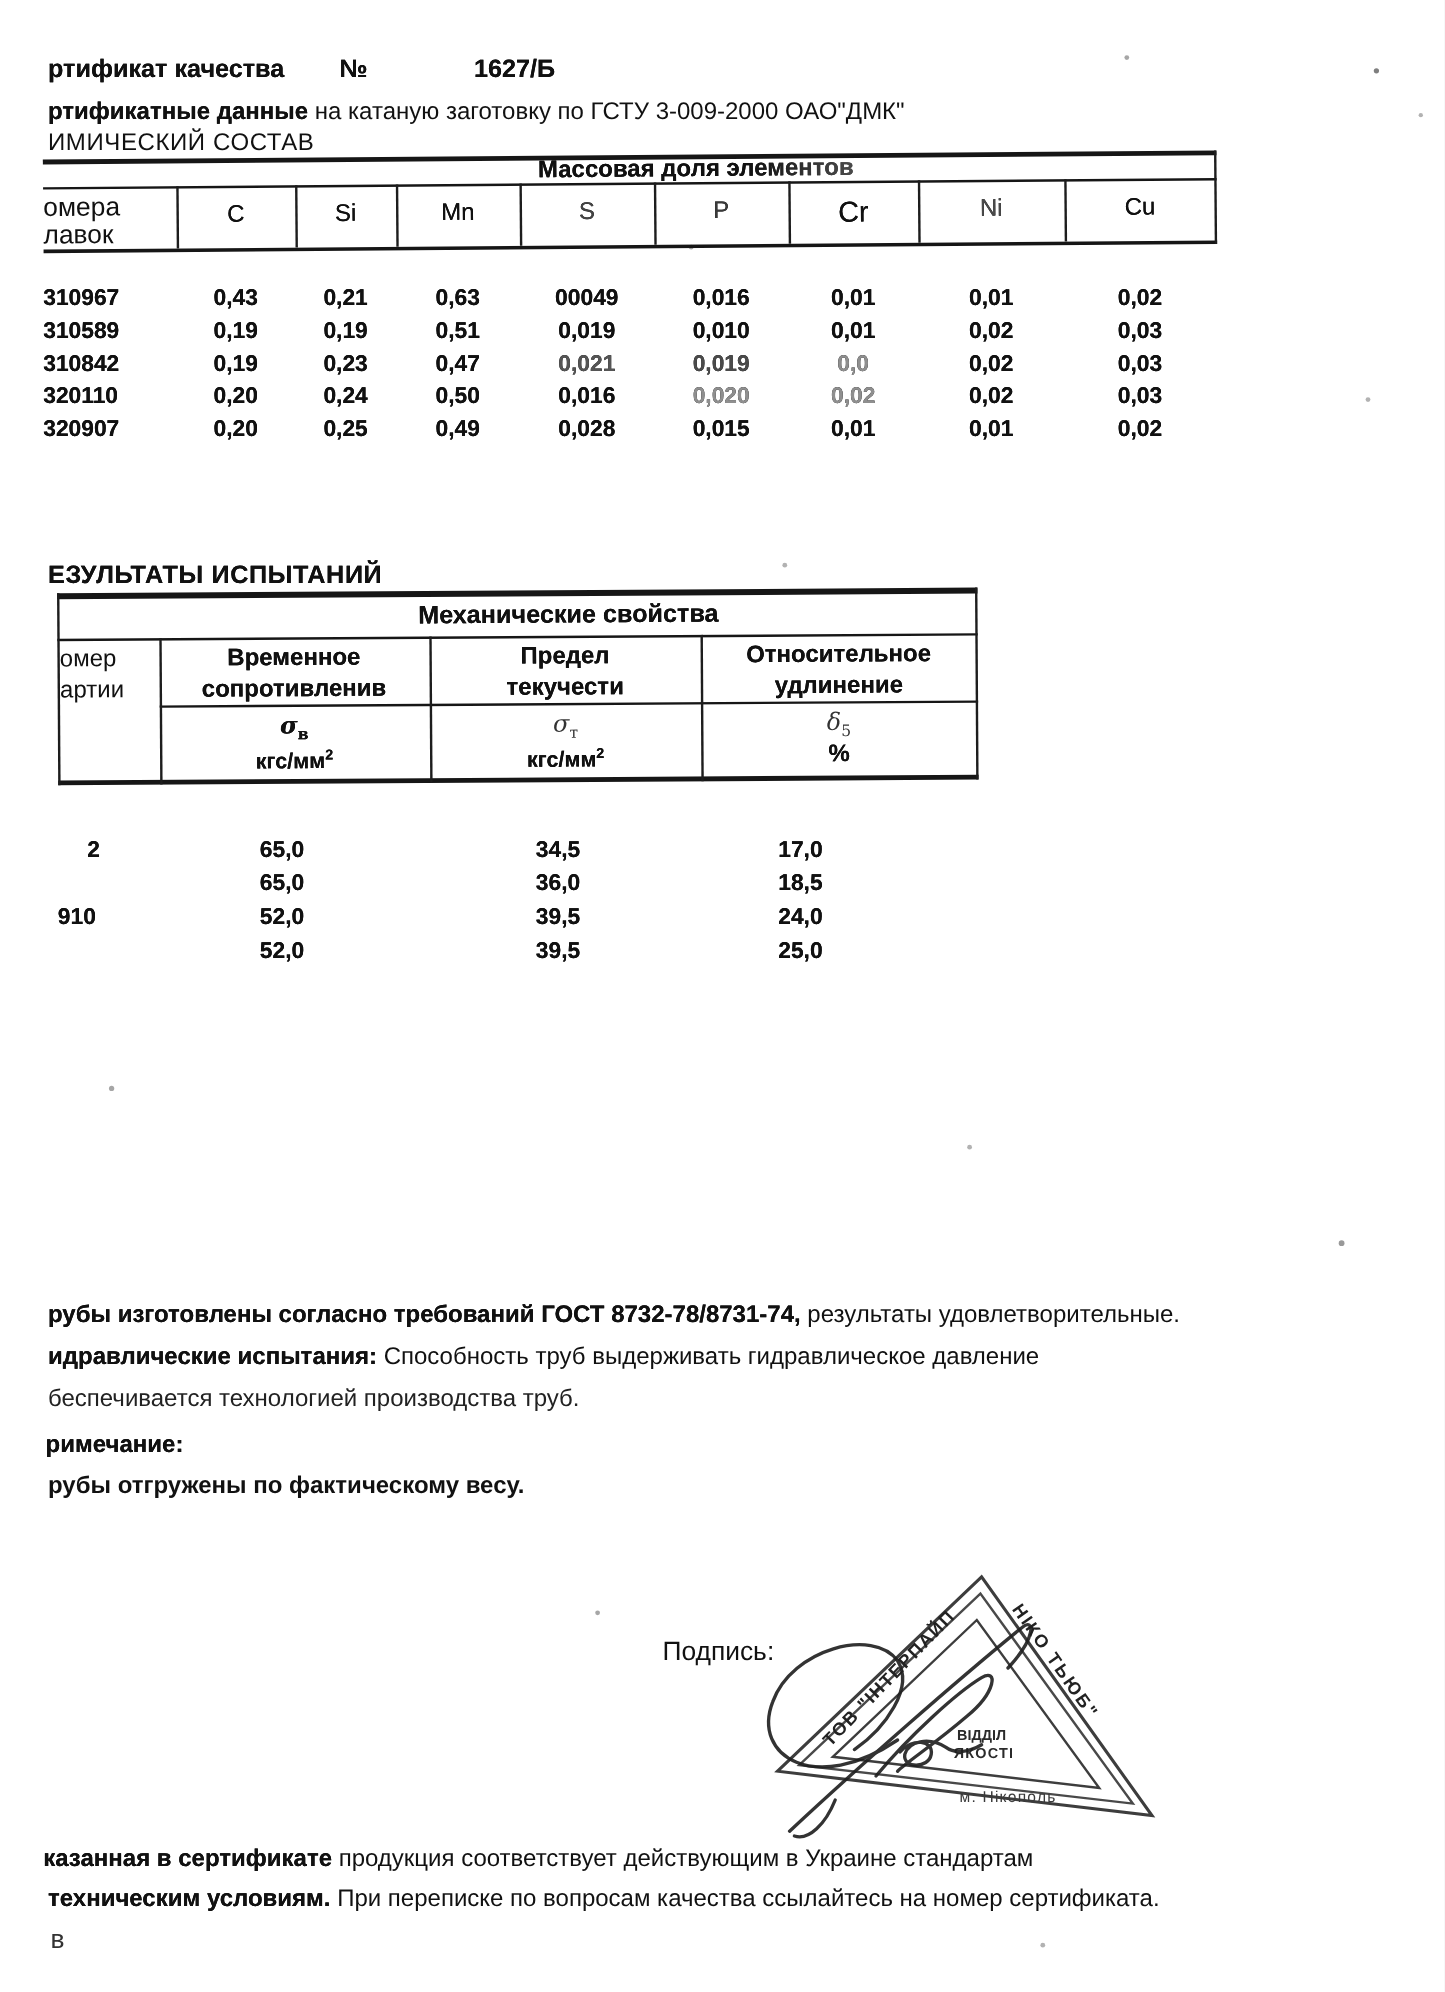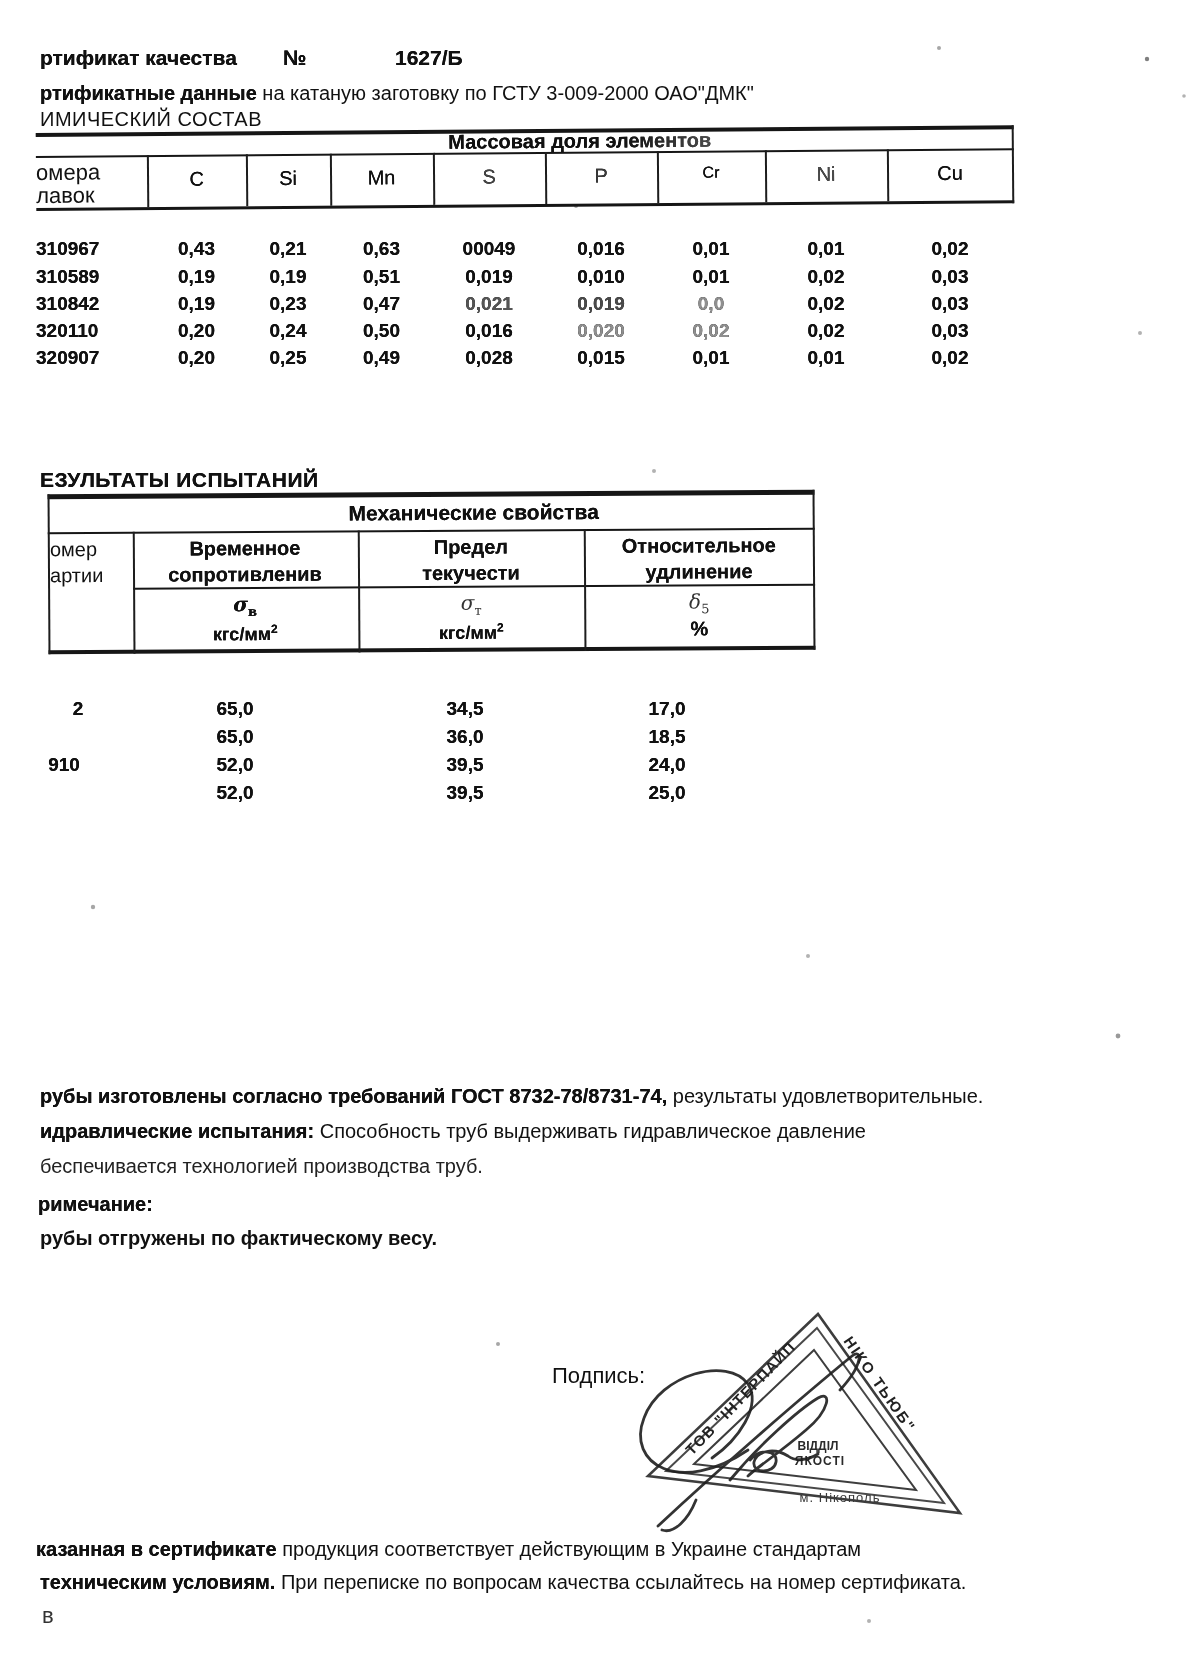--- a/index.html
+++ b/index.html
@@ -67,21 +67,21 @@
     <div class="vl" style="left:851px; top:23px; width:2px; height:52px;"></div>
 
     <div class="abs b t20 spanhdr" style="left:111px; top:1px; width:866px; text-align:center;">Массовая доля элементов</div>
     <div class="abs t19" style="left:0; top:27px;">омера</div>
     <div class="abs t19" style="left:0; top:50px;">лавок</div>
     <div class="cc k1" style="top:36px; font-weight:normal; font-size:20px;">C</div>
     <div class="cc k2" style="top:36px; font-weight:normal; font-size:20px;">Si</div>
     <div class="cc k3" style="top:36px; font-weight:normal; font-size:20px;">Mn</div>
     <div class="cc k4" style="top:36px; font-weight:normal; font-size:20px; color:#444;">S</div>
     <div class="cc k5" style="top:36px; font-weight:normal; font-size:20px; color:#3a3a3a;">P</div>
-    <div class="cc k6" style="top:36px; font-weight:normal; font-size:16px;">Cr</div>
+    <div class="cc k6" style="top:36px; font-weight:normal; font-size:24px;">Cr</div>
     <div class="cc k7" style="top:36px; font-weight:normal; font-size:20px; color:#4a4a4a;">Ni</div>
     <div class="cc k8" style="top:36px; font-weight:normal; font-size:20px;">Cu</div>
   </div>
 
   <div class="abs" style="left:36px; top:238px; width:978px; height:24px;">
     <span class="cc k0">310967</span>
     <span class="cc k1">0,43</span>
     <span class="cc k2">0,21</span>
     <span class="cc k3">0,63</span>
     <span class="cc k4">00049</span>

